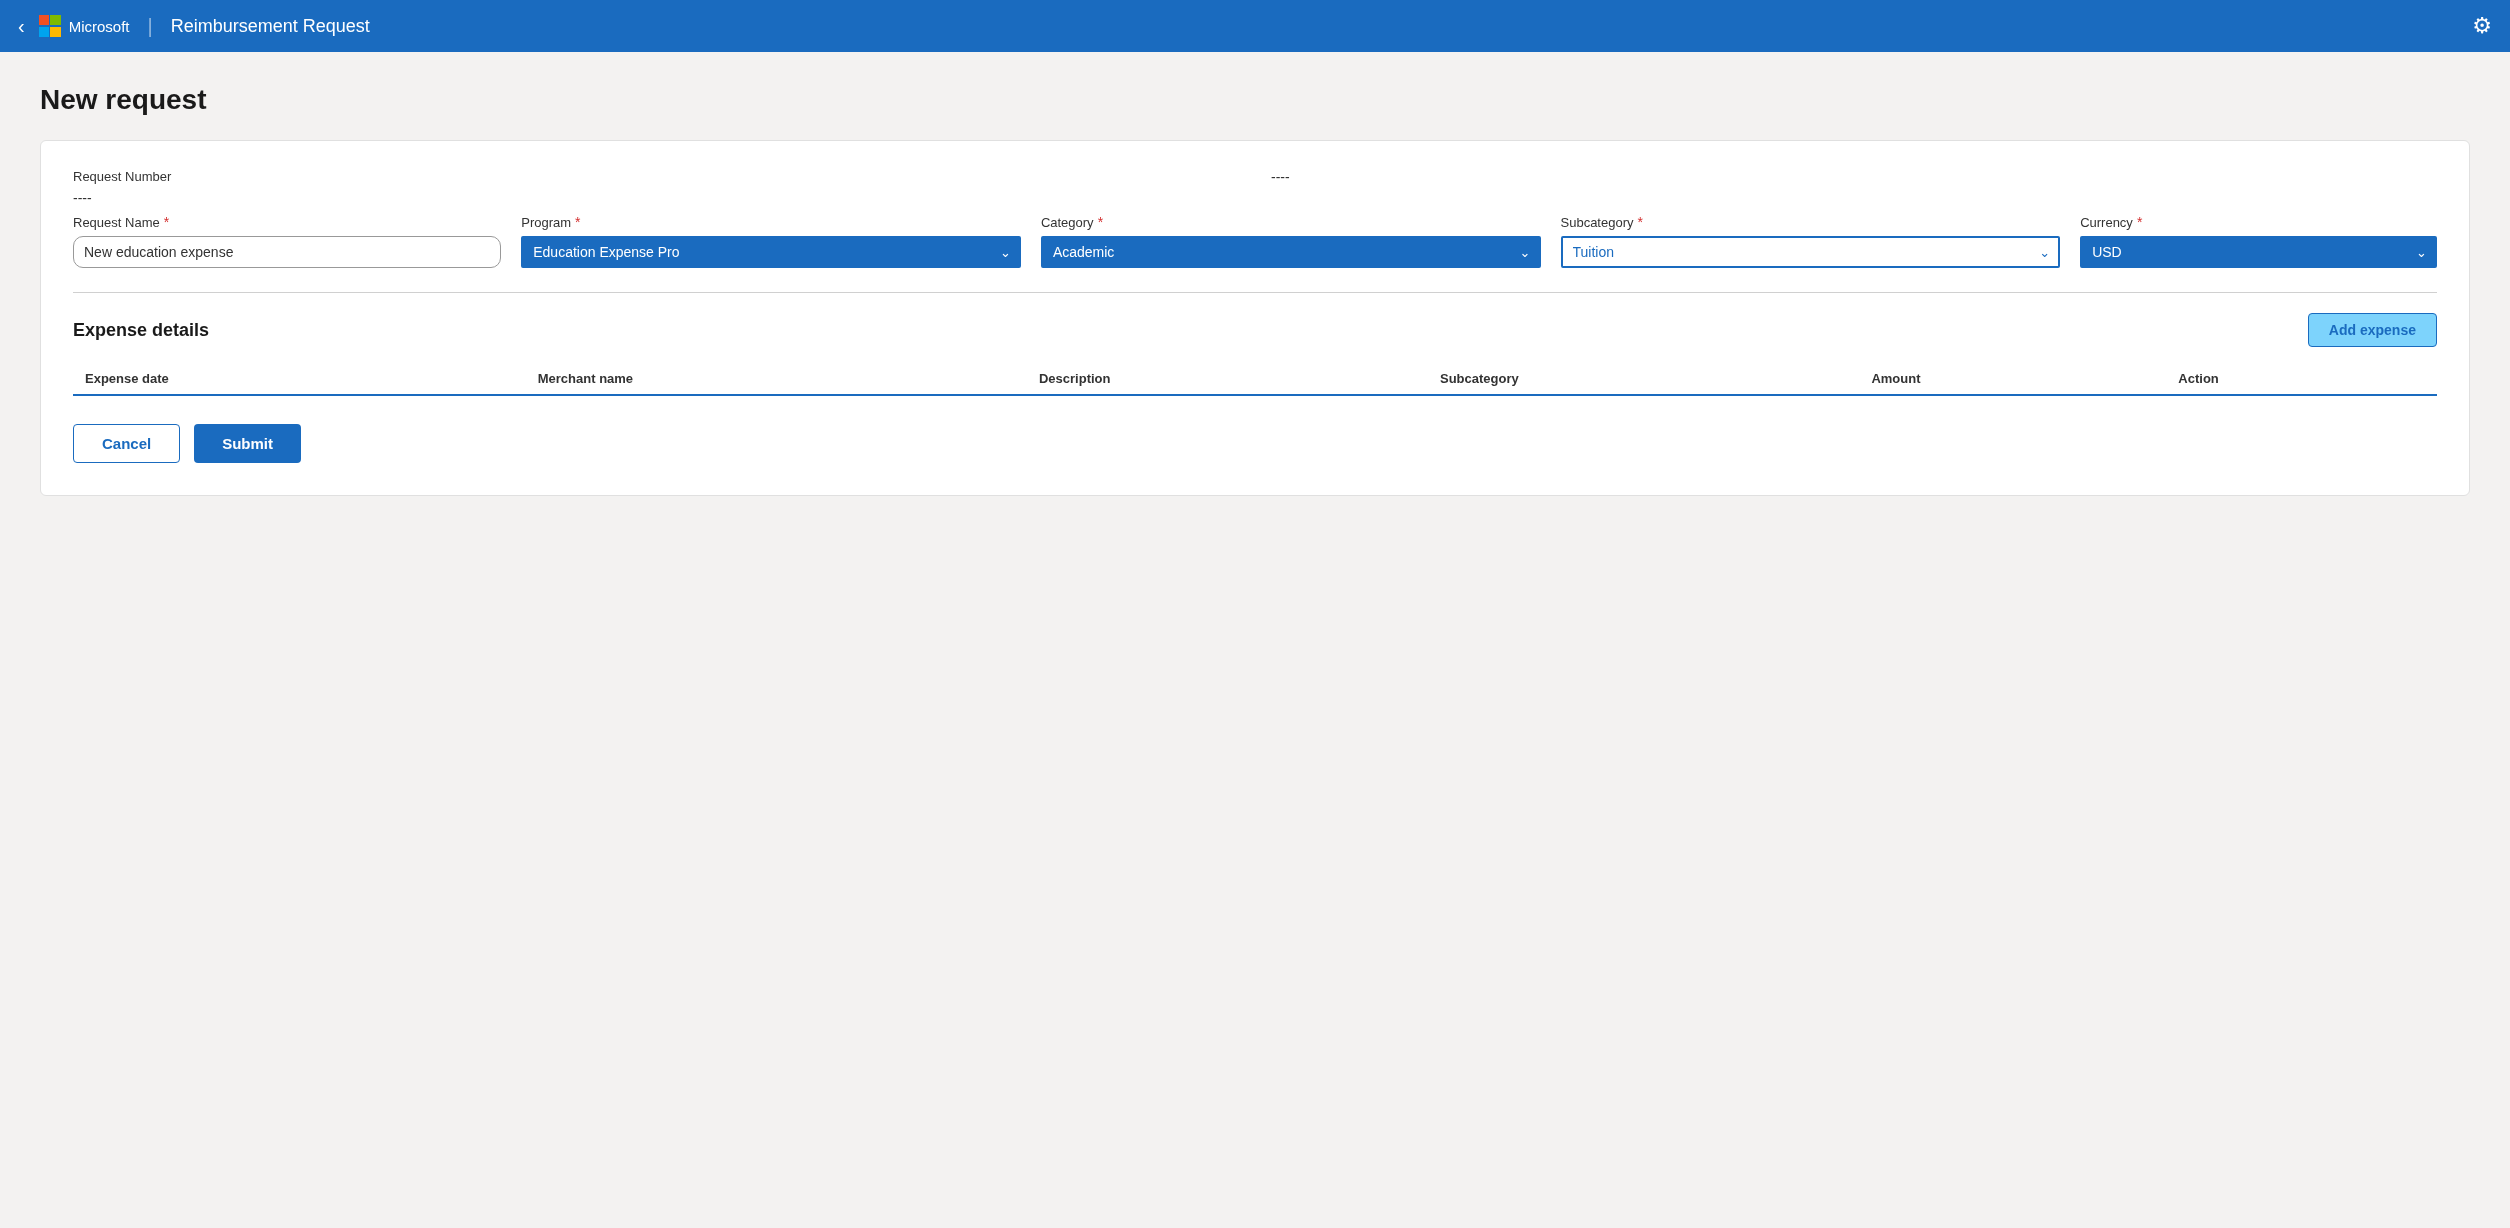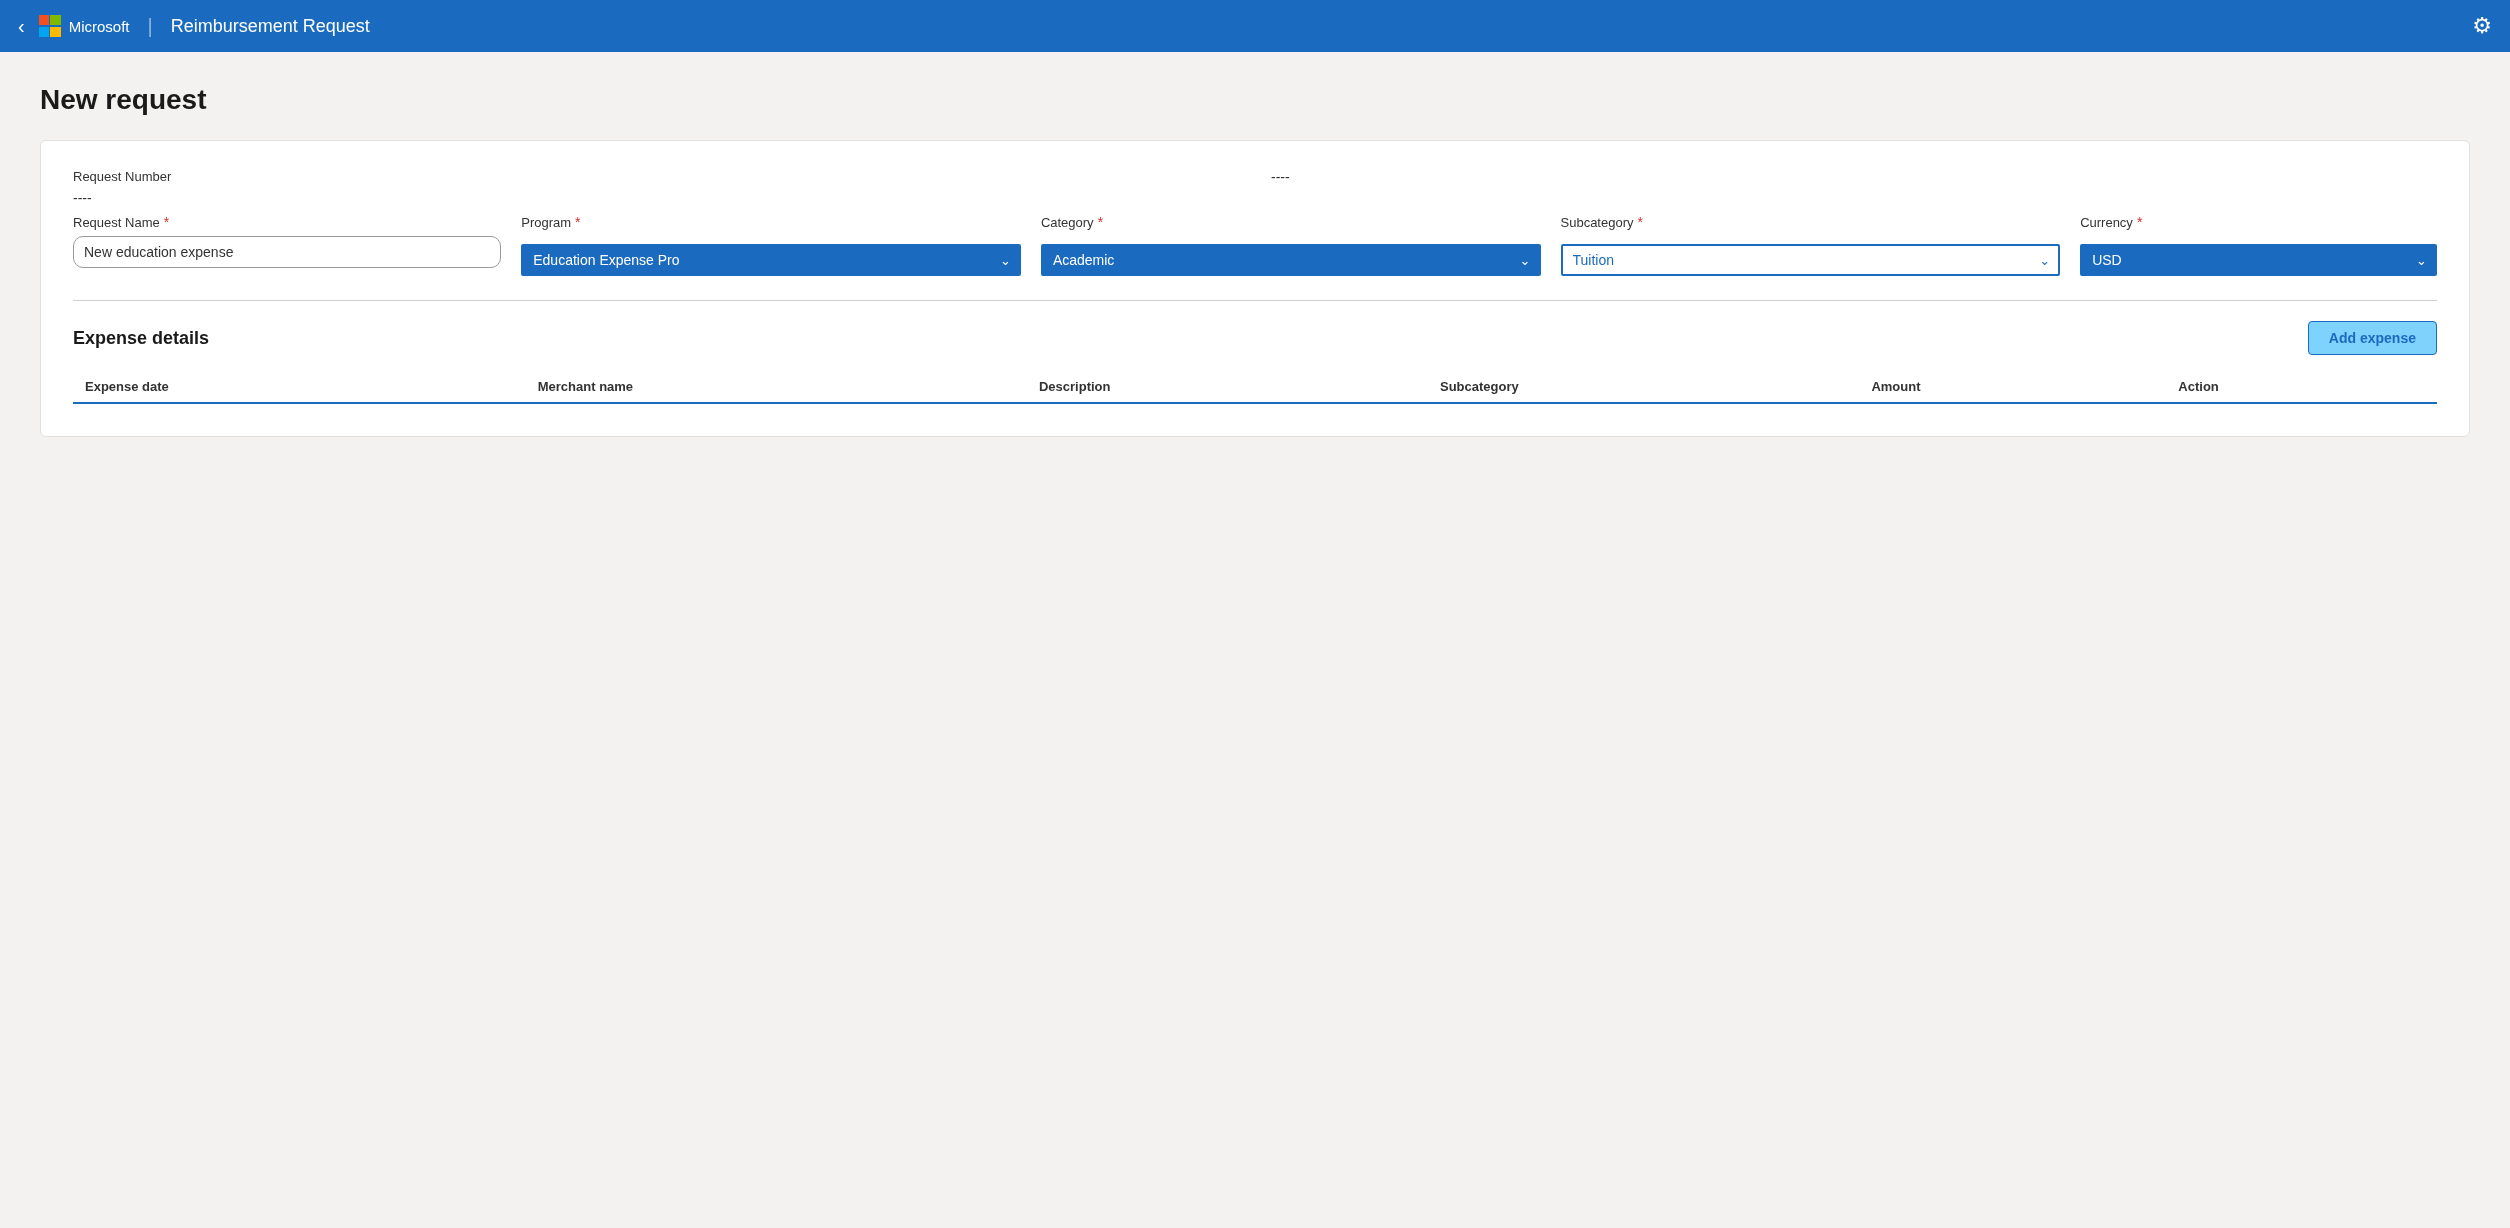--- a/index.html
+++ b/index.html
@@ -124,21 +124,20 @@
       color: #333;
       outline: none;
       width: 100%;
     }
 
     
     .select-wrapper {
       position: relative;
       display: flex;
       align-items: center;
-      margin-top: 8px;
     }
     .select-highlighted {
       border: 2px solid #1a6bbf;
       border-radius: 2px;
       padding: 6px 36px 6px 10px;
       font-size: 14px;
       color: white;
       background: #1a6bbf;
       width: 100%;
       appearance: none;
@@ -365,15 +364,19 @@
           <th>Subcategory</th>
           <th>Amount</th>
           <th>Action</th>
         </tr>
       </thead>
       <tbody>
         
       </tbody>
     </table>
 
+    <div class="action-row">
+      <button class="cancel-btn">Cancel</button>
+      <button class="submit-btn">Submit</button>
+    </div>
 
   </div>
 </div>
 
 </body></html>

